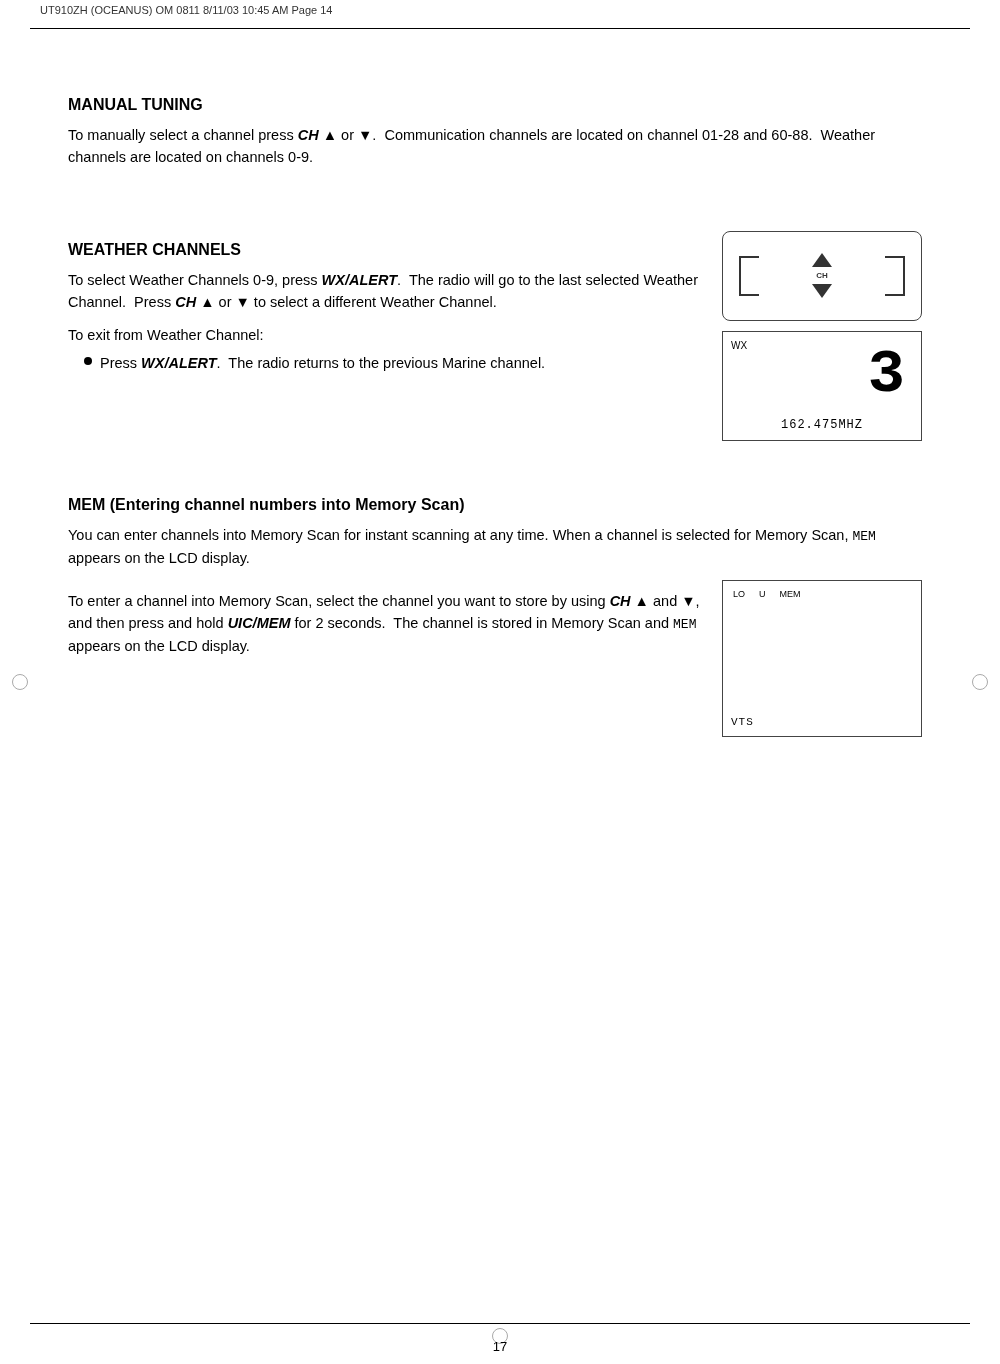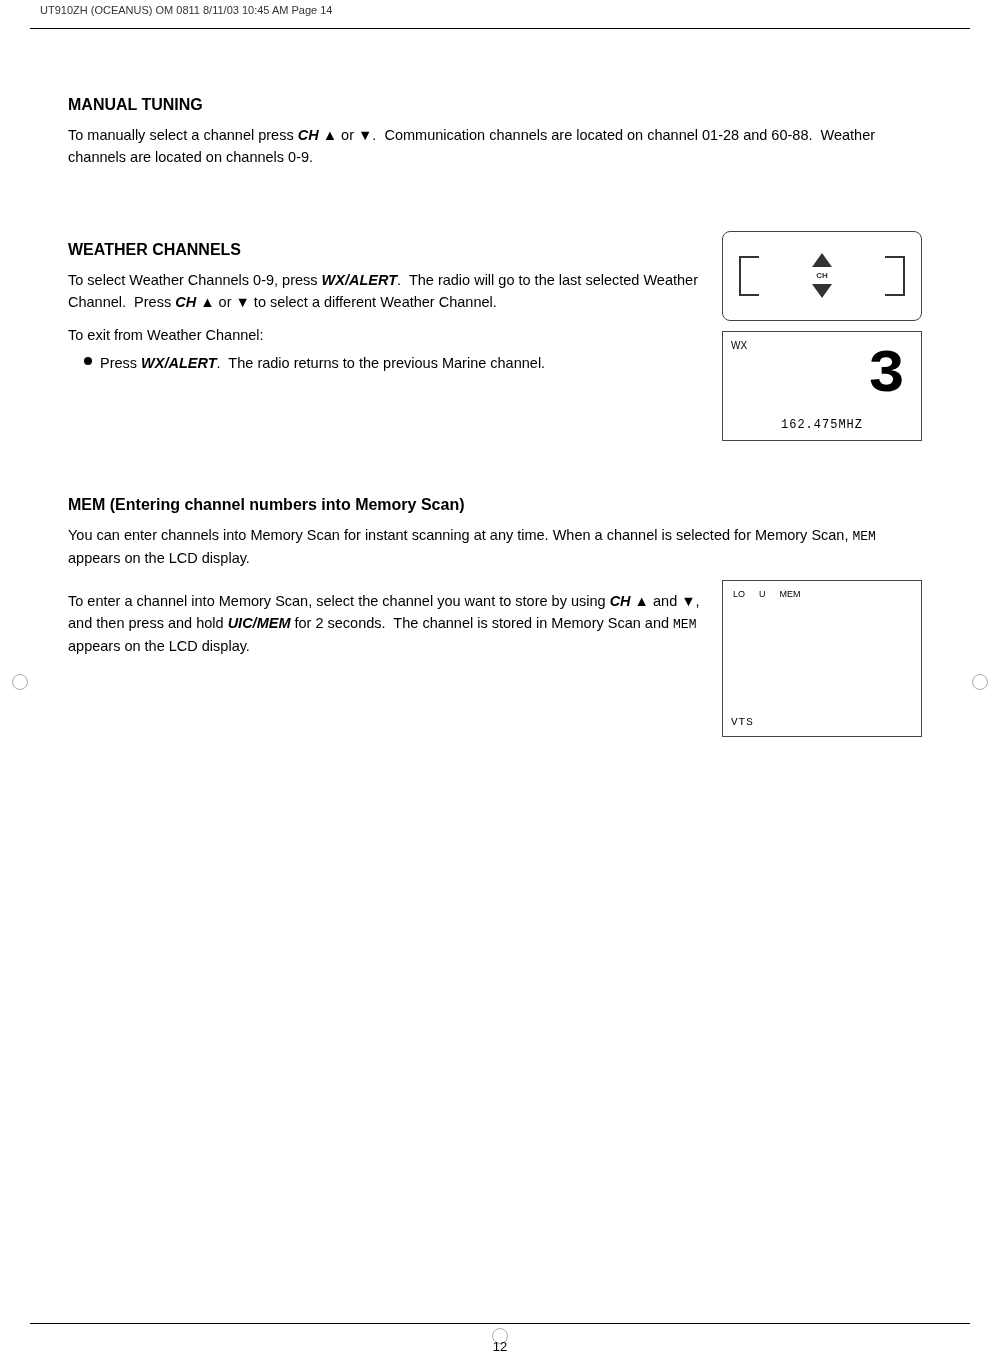--- a/index.html
+++ b/index.html
@@ -412,13 +412,13 @@
             <span>MEM</span>
           </div>
           <div class="lcd-mem-bottom">VTS</div>
         </div>
       </div>
     </div>
   </div>
 
 </div>
 
-<div class="page-number">12</div>
+<div class="page-number">17</div>
 
 </body></html>

